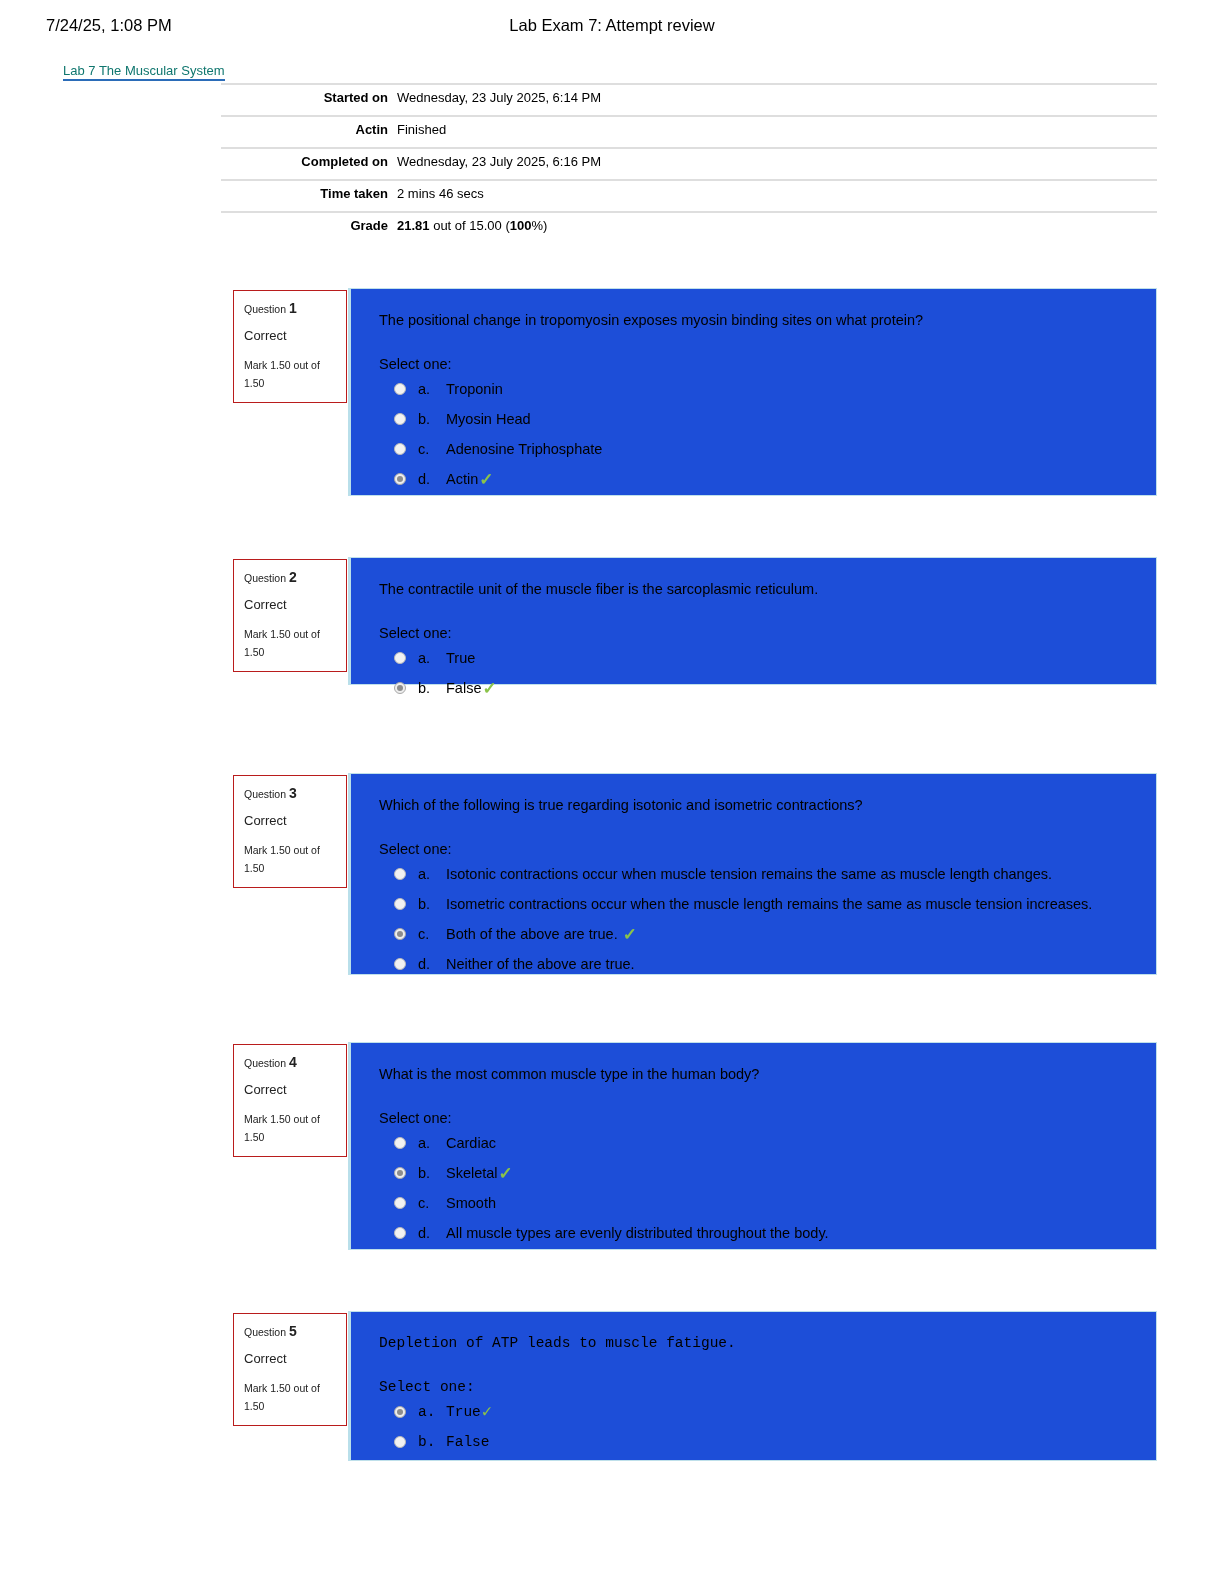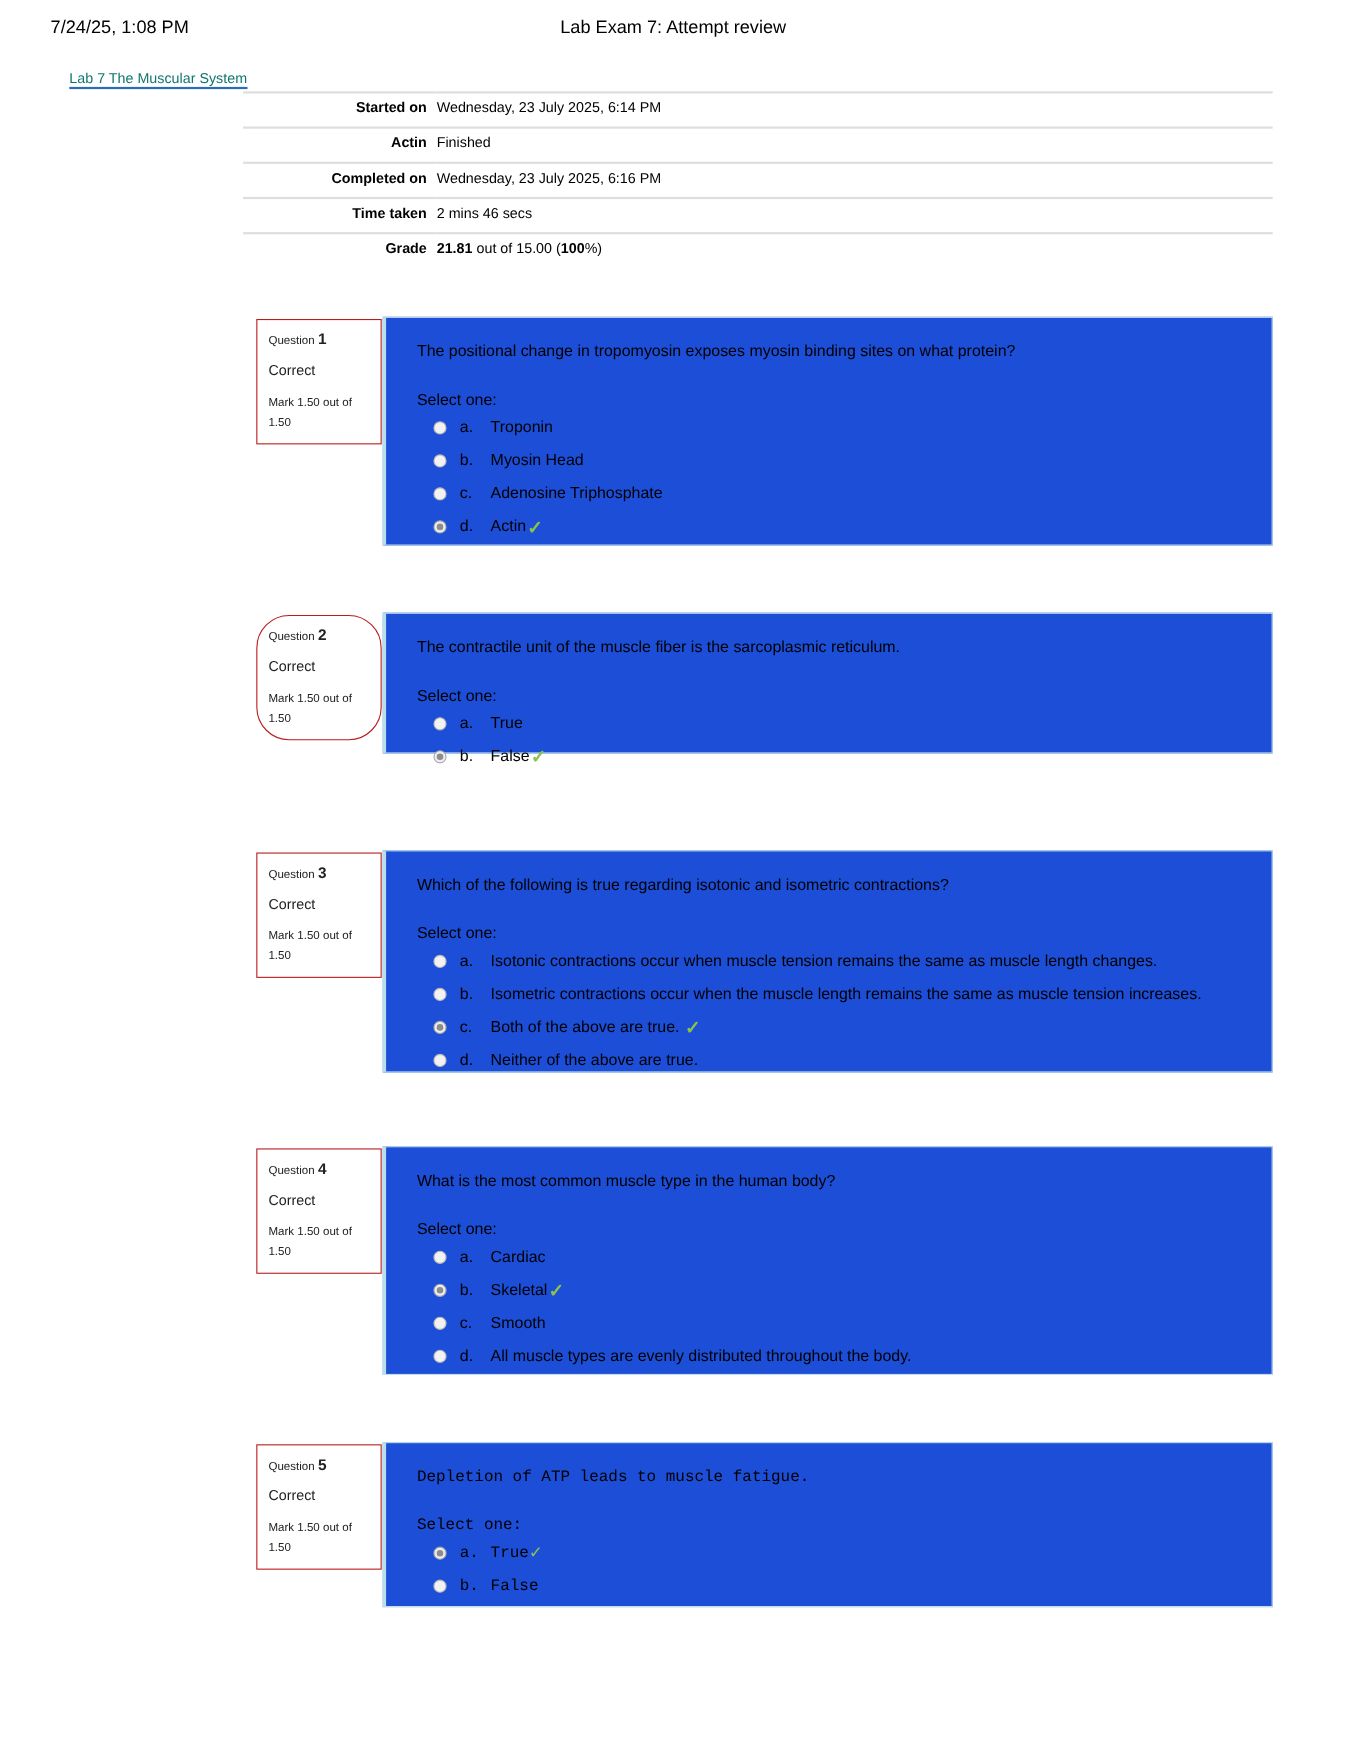--- a/index.html
+++ b/index.html
@@ -276,21 +276,21 @@
           <li class="ans">
             <span class="radio checked"></span>
             <span class="ans-letter">d.</span>
             <span class="ans-text">Actin</span>
             <span class="tick">✓</span>
           </li>
         </ul>
       </div>
     </div>
     <div class="qblock" style="top: 557px;">
-      <div class="qinfo" style="top: 2px; border-radius: 30px;">
+      <div class="qinfo" style="top: 2px;">
         <div class="qnum-row"><span class="qnum-label">Question</span><span class="qnum-value">2</span></div>
         <div class="qstate">Correct</div>
         <div class="qmark">Mark 1.50 out of 1.50</div>
       </div>
       <div class="qbody" style="height: 128px;">
         <p class="qtext">The contractile unit of the muscle fiber is the sarcoplasmic reticulum.</p>
         <p class="select-one">Select one:</p>
         <ul class="answers">
           <li class="ans">
             <span class="radio"></span>

